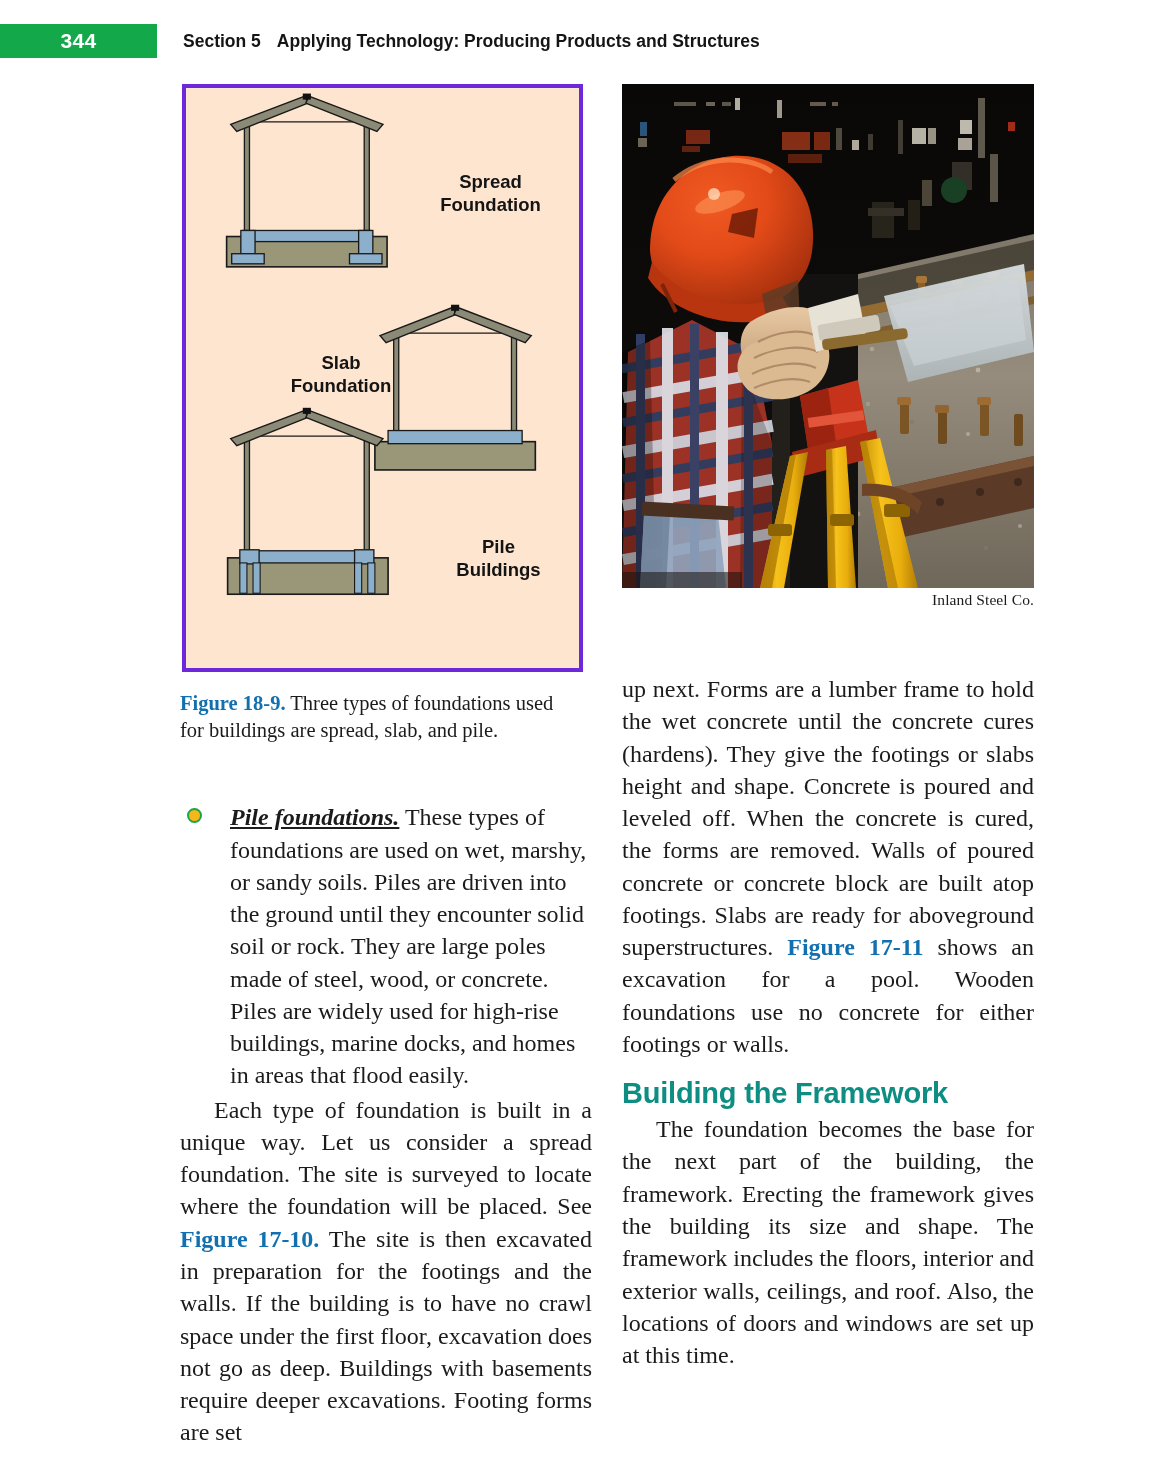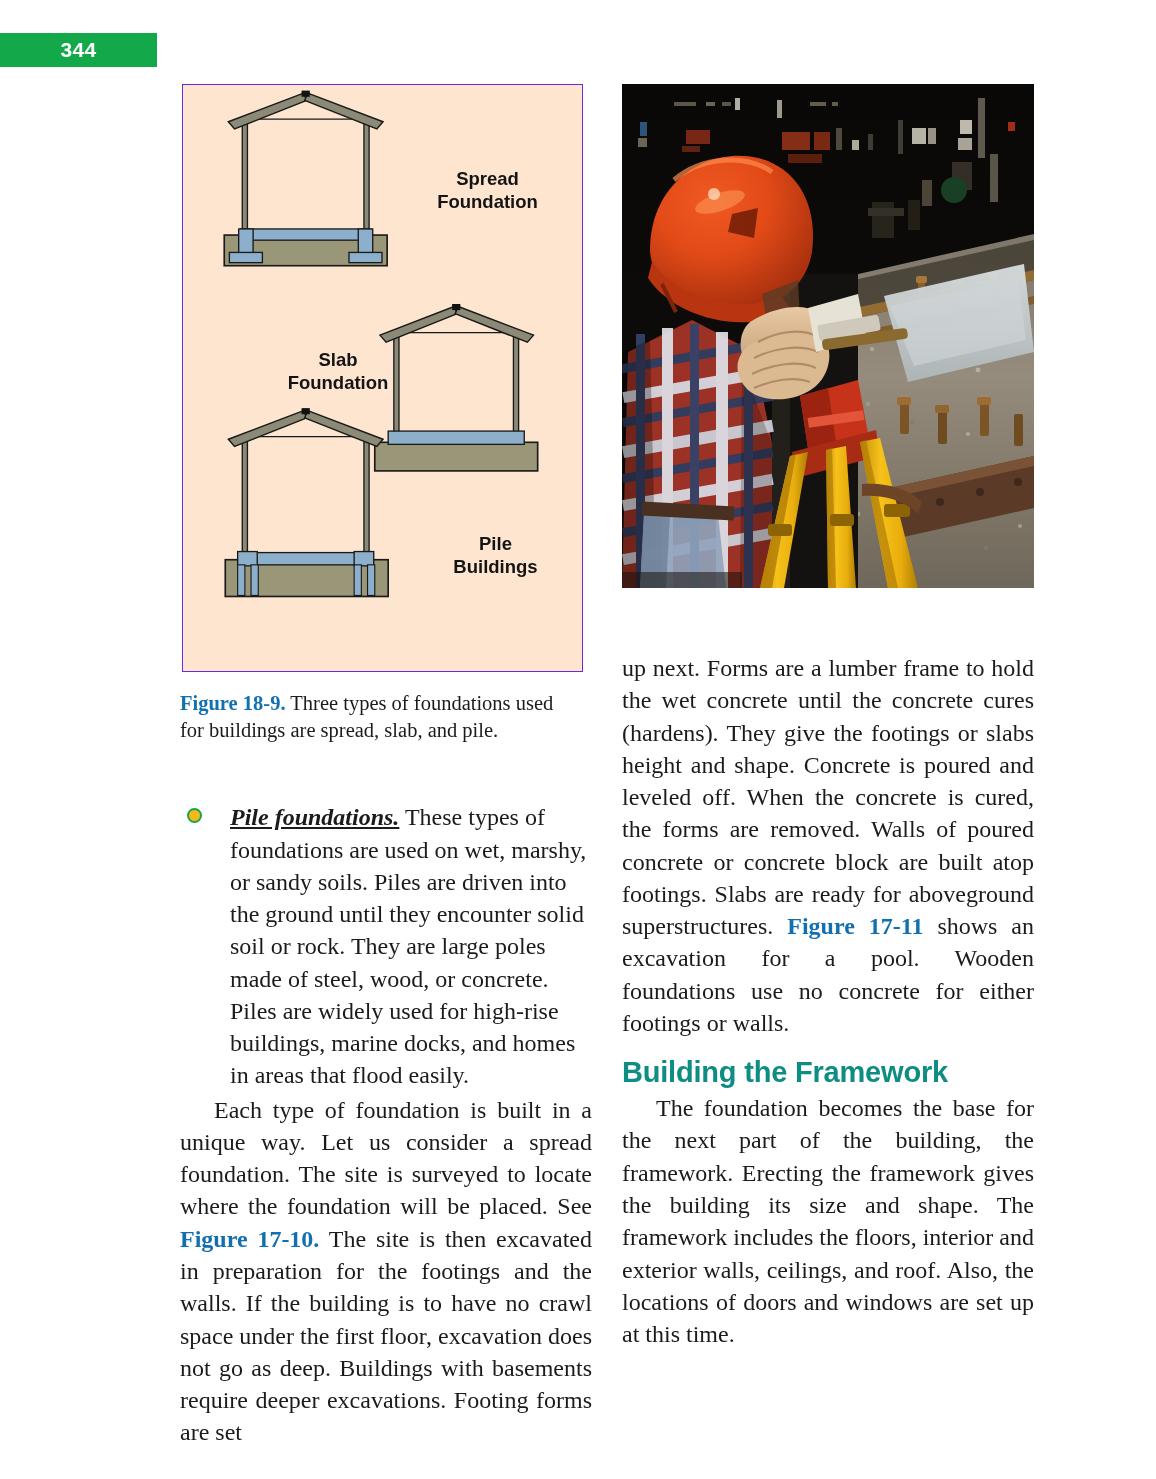--- a/index.html
+++ b/index.html
@@ -13,21 +13,21 @@
     position: relative;
     font-family: "Liberation Serif", serif;
     color: #1a1a1a;
     overflow: hidden;
   }
 
   
   .page-header {
     position: absolute;
     left: 0;
-    top: 33px;
+    top: 24px;
     width: 100%;
     height: 34px;
   }
   .page-number-box {
     position: absolute;
     left: 0;
     top: 0;
     width: 157px;
     height: 34px;
     background: #13a94b;
@@ -68,21 +68,21 @@
     top: 84px;
     width: 415px;
   }
 
   
   .diagram-box {
     position: relative;
     width: 401px;
     height: 588px;
     box-sizing: border-box;
-    border: 1px solid #6d28d9;
+    border: 4px solid #6d28d9;
     background: #fde5d0;
     margin-left: 4px;
   }
   .diagram-inner {
     position: absolute;
     inset: 0;
   }
   .diagram-inner svg {
     display: block;
     width: 100%;
@@ -197,20 +197,23 @@
     margin-top: 17px;
     margin-bottom: 3px;
     letter-spacing: -0.2px;
   }
 </style>
 </head>
 <body>
 
 <div class="page-header">
   <div class="page-number-box">344</div>
+  <div class="header-title">
+    <span class="sec">Section 5</span><span>Applying Technology: Producing Products and Structures</span>
+  </div>
 </div>
 
 <div class="col-left">
 
   <div class="diagram-box">
     <div class="diagram-inner">
       <svg viewBox="0 0 387 574" preserveAspectRatio="none">
 
         <g>
 
@@ -509,20 +512,21 @@
       <rect x="146" y="440" width="24" height="12" rx="3" fill="#8d6404"></rect>
       <rect x="208" y="430" width="24" height="12" rx="3" fill="#8d6404"></rect>
       <rect x="262" y="420" width="26" height="13" rx="3" fill="#8d6404"></rect>
 
       <path d="M240 400 C262 398, 286 404, 300 418 L296 430 C282 416, 260 410, 240 412 Z" fill="#6d4425"></path>
 
       <rect x="0" y="488" width="120" height="16" fill="#17130f" opacity="0.55"></rect>
     </svg>
   </div>
 
+  <div class="photo-credit">Inland Steel Co.</div>
 
 
   <div class="right-body">
     <div class="body-text">
       <p><span>up next. Forms are a lumber frame to hold the wet concrete until the concrete cures (hardens). They give the footings or slabs height and shape. Concrete is poured and leveled off. When the concrete is cured, the forms are removed. Walls of poured concrete or concrete block are built atop footings. Slabs are ready for aboveground superstructures.  </span><span class="fig-ref">Figure 17-11</span><span> shows an excavation for a pool. Wooden foundations use no concrete for either footings or walls.</span></p>
     </div>
 
     <h2 class="section-heading">Building the Framework</h2>
 
     <div class="body-text">

